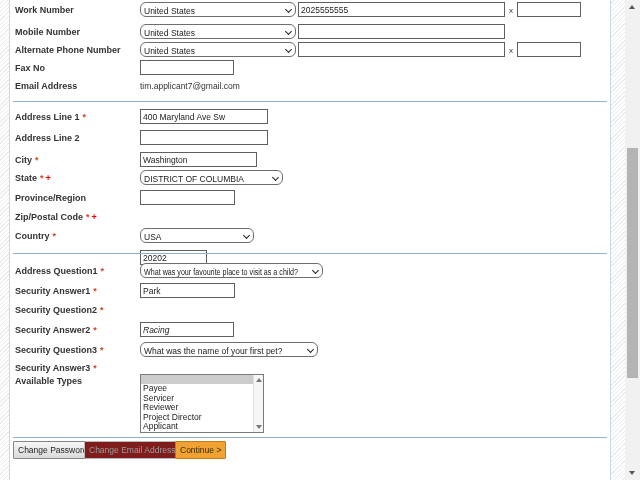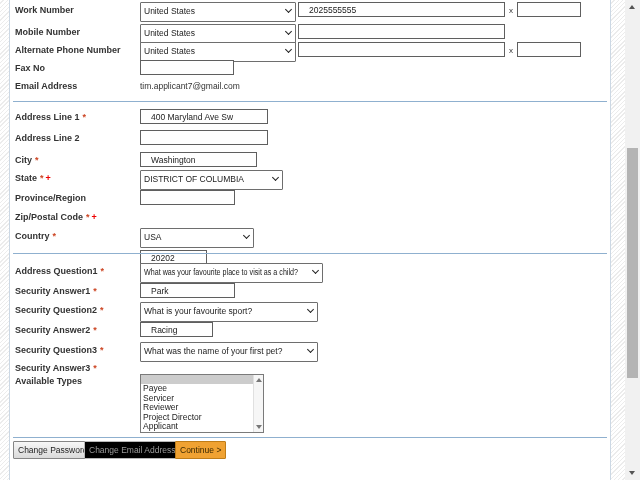--- a/index.html
+++ b/index.html
@@ -18,23 +18,23 @@
 
   #content { position:absolute; left:10px; top:0; width:600px; height:480px; background:#fff; }
 
   .divider { position:absolute; left:3px; width:594px; height:1px; background:var(--divider-blue,#8fb0cf); }
 
   .lbl { position:absolute; left:5px; font-size:9px; font-weight:bold; color:#333; white-space:nowrap; }
   .star { color:var(--required-star,#cc4422); margin-left:3px; font-weight:bold; }
   .plus { color:var(--required-plus,#ee0000); margin-left:2px; font-weight:bold; }
 
   .inp { position:absolute; height:15px; border:1px solid #5f5f5f; background:#fff;
-    font-family:inherit; font-size:8.5px; color:#222; padding:0 10px; border-radius:0; }
+    font-family:inherit; font-size:8.5px; color:#222; padding:0 2px; border-radius:0; }
 
-  .sel { position:absolute; height:20px; background:#fff; border:1px solid #6e6e6e; border-radius:1px; cursor:default; }
+  .sel { position:absolute; height:15px; background:#fff; border:1px solid #6e6e6e; border-radius:6px; cursor:default; }
   .sel .txt { position:absolute; left:3px; top:2.5px; right:11px; font-size:8.5px; color:#222;
     white-space:nowrap; overflow:hidden; }
   .sel .txt.condensed { transform:scaleX(0.84); transform-origin:left center; right:auto; width:215px; }
   .sel .chev { position:absolute; right:4px; top:4px; width:5px; height:5px;
     border-right:1.3px solid #222; border-bottom:1.3px solid #222; transform:rotate(45deg); }
 
   .xsep { position:absolute; font-size:8px; color:#333; }
 
   .static-val { position:absolute; font-size:8.5px; color:#333; white-space:nowrap; }
 
@@ -46,21 +46,21 @@
   #lb-scroll { position:absolute; right:0; top:0; width:10px; height:100%; background:#f6f6f6; border-left:1px solid #e0e0e0; }
   .tri-up    { width:0; height:0; border-left:3px solid transparent; border-right:3px solid transparent; border-bottom:4px solid #777; }
   .tri-down  { width:0; height:0; border-left:3px solid transparent; border-right:3px solid transparent; border-top:4px solid #777; }
   #lb-scroll .tri-up   { position:absolute; top:3px; left:1.5px; }
   #lb-scroll .tri-down { position:absolute; bottom:3px; left:1.5px; }
 
   
   .btn { position:absolute; top:441px; height:18px; font-family:inherit; font-size:8.5px;
     padding:0 4px; border:1px solid #858585; background:linear-gradient(#f7f7f7,#dadada);
     color:#1d1d1d; border-radius:1px; cursor:pointer; }
-  .btn[disabled] { background:#000000; color:#9b9b9b; border-color:#b9b9b9; cursor:default; }
+  .btn[disabled] { background:#7f1d1d; color:#9b9b9b; border-color:#b9b9b9; cursor:default; }
   .btn.continue { background:var(--continue-bg,#f0a232); border-color:var(--continue-border,#bf7d18); color:#3a2800; }
 
   
   #scrollbar { position:absolute; left:625px; top:0; width:15px; height:480px; background:#f1f1f1; }
   #sb-up   { position:absolute; top:5px; left:4px; border-left:3.5px solid transparent; border-right:3.5px solid transparent; border-bottom:4.5px solid #555; width:0; height:0; }
   #sb-down { position:absolute; bottom:5px; left:4px; border-left:3.5px solid transparent; border-right:3.5px solid transparent; border-top:4.5px solid #555; width:0; height:0; }
   #sb-thumb { position:absolute; left:2px; width:11px; top:148px; height:230px; background:var(--scrollbar-thumb,#b4b4b4); }
 </style>
 </head>
 <body>
@@ -139,27 +139,23 @@
     <span class="lbl" style="top:266px"><span>Address Question1</span><span class="star">*</span></span>
     <div class="sel" style="left:130px; top:263px; width:183px">
       <span class="txt condensed">What was your favourite place to visit as a child?</span>
       <span class="chev"></span>
     </div>
 
     <span class="lbl" style="top:286px"><span>Security Answer1</span><span class="star">*</span></span>
     <input class="inp" style="left: 130px; top: 283px; width: 95px;" value="Park">
 
     <span class="lbl" style="top:305px"><span>Security Question2</span><span class="star">*</span></span>
-    <div class="sel" style="left:130px; top:302px; width:178px">
-      <span class="txt">What is your favourite sport?</span>
-      <span class="chev"></span>
-    </div>
 
     <span class="lbl" style="top:325px"><span>Security Answer2</span><span class="star">*</span></span>
-    <input class="inp" style="left: 130px; top: 322px; width: 73px;" value="Racing">
+    <input class="inp" style="left: 130px; top: 322px; width: 94px; font-style: italic;" value="Racing">
 
     <span class="lbl" style="top:345px"><span>Security Question3</span><span class="star">*</span></span>
     <div class="sel" style="left:130px; top:342px; width:178px">
       <span class="txt">What was the name of your first pet?</span>
       <span class="chev"></span>
     </div>
 
     <span class="lbl" style="top:363px"><span>Security Answer3</span><span class="star">*</span></span>
 
     <span class="lbl" style="top:376px"><span>Available Types</span></span>

